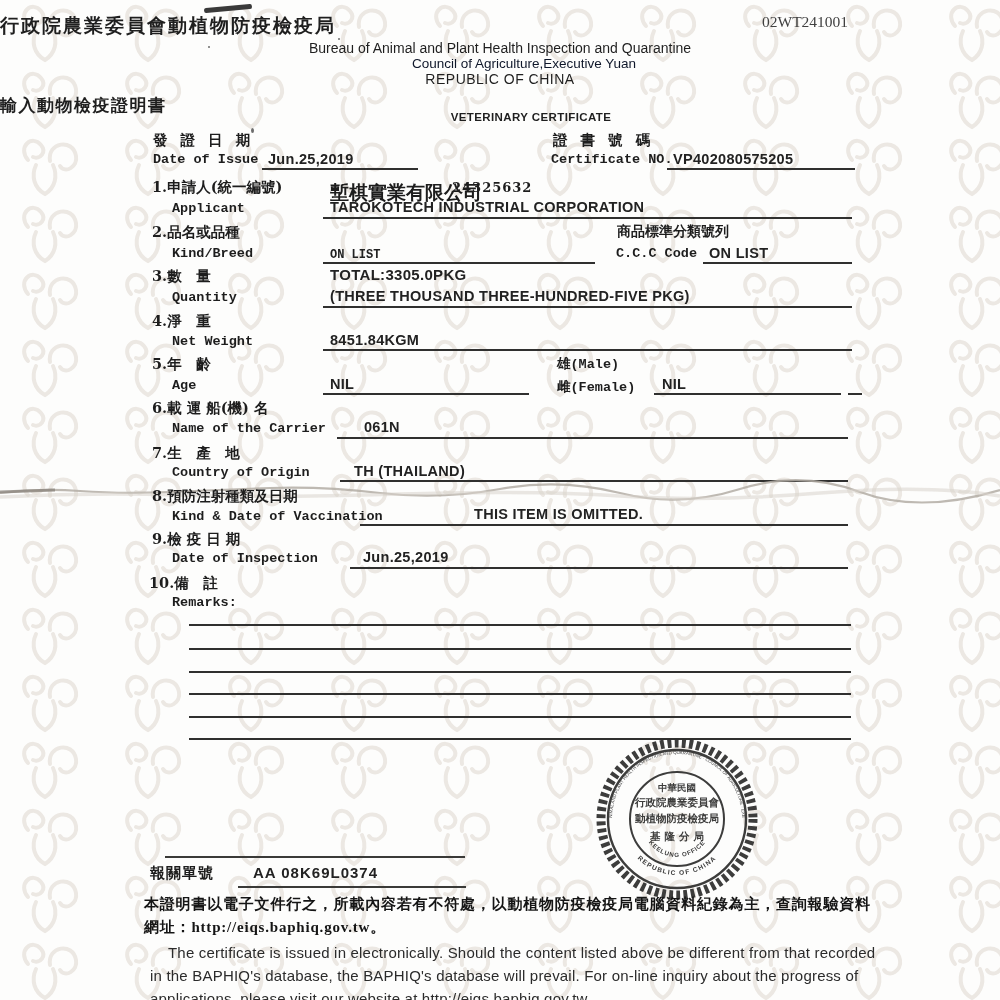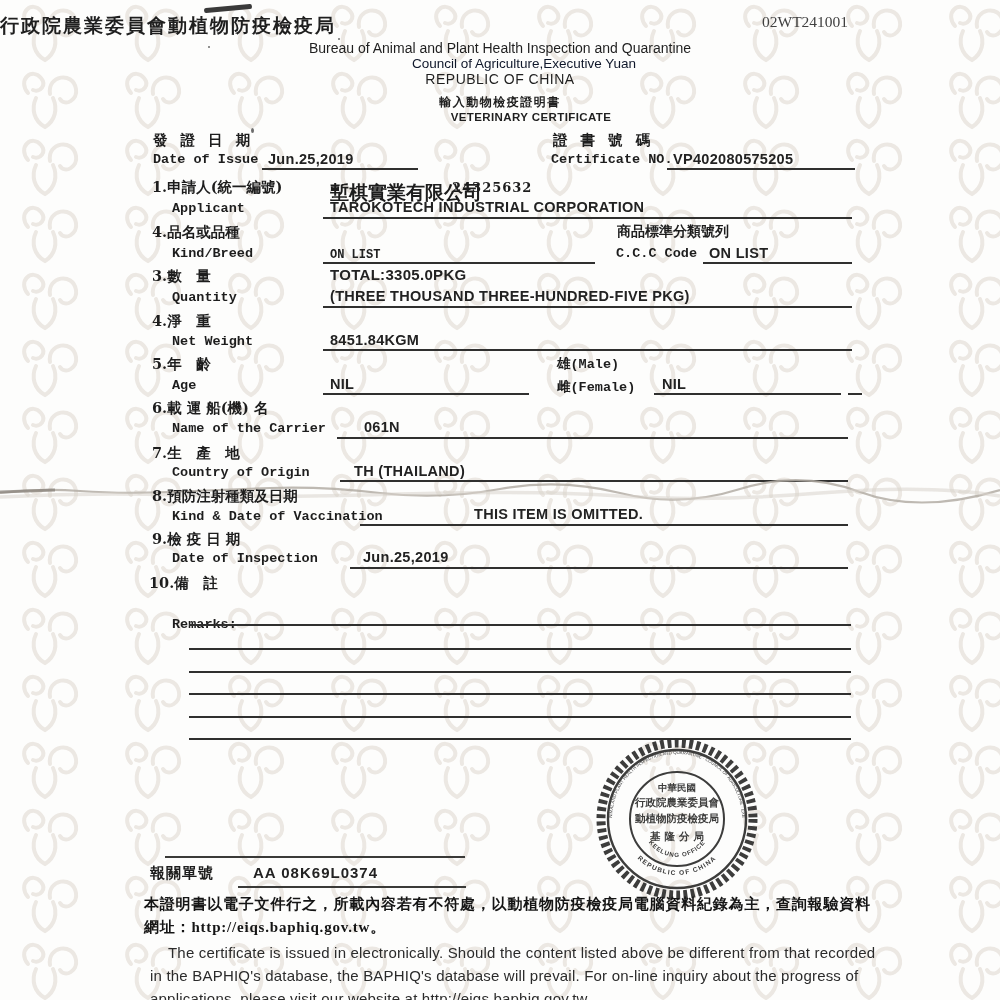--- a/index.html
+++ b/index.html
@@ -6,22 +6,22 @@
   .page{position:relative;width:1000px;height:1000px;background:#fdfdfc;overflow:hidden;
         font-family:"Liberation Sans",sans-serif;color:#262626;}
   .abs{position:absolute;white-space:nowrap;}
   
   .h-zh{left:0;top:13px;width:836px;text-align:left;font-family:"DejaVu Serif",serif;
         font-weight:700;font-size:19px;letter-spacing:2px;color:#1f1f1f;}
   .docno{left:762px;top:13px;font-family:"Liberation Serif",serif;font-size:15.5px;color:#404040;}
   .h-en1{left:0;top:40px;width:1000px;text-align:center;font-size:14px;color:#1f1f1f;}
   .h-en2{left:0;top:56px;width:1000px;text-align:center;font-size:13.5px;color:#0f172a;padding-left:24px;}
   .h-en3{left:0;top:71px;width:1000px;text-align:center;font-size:14px;letter-spacing:.5px;color:#1f1f1f;}
-  .h-zh2{left:0;top:94px;width:1000px;text-align:center;font-family:"DejaVu Serif",serif;
-         font-weight:700;font-size:12px;letter-spacing:1.5px;color:#1f1f1f;}
+  .h-zh2{left:0;top:94px;width:1000px;font-family:"DejaVu Serif",serif;
+         font-weight:700;font-size:17px;letter-spacing:1.5px;color:#1f1f1f;}
   .h-en4{left:0;top:111px;width:1000px;text-align:center;font-size:11.5px;font-weight:700;
          letter-spacing:.4px;color:#1f1f1f;padding-left:31px;}
   
   .lz{font-family:"DejaVu Serif",serif;font-weight:700;font-size:14.5px;color:#1d1d1d;}
   .le{font-family:"Liberation Mono","DejaVu Sans Mono",monospace;font-weight:700;font-size:13.5px;color:#1d1d1d;}
   .v{font-weight:600;font-size:14.5px;letter-spacing:.3px;color:#222;}
   .vm{font-family:"Liberation Mono","DejaVu Sans Mono",monospace;font-weight:700;font-size:12px;color:#222;}
   .ul{position:absolute;border-top:2px solid #30302f;height:0;}
   .rline{position:absolute;border-top:2.4px solid #3a3a38;height:0;}
   .seal{position:absolute;left:586px;top:728px;width:182px;height:182px;opacity:.92;}
@@ -73,21 +73,21 @@
   <div class="abs v" style="left:673px;top:151px;">VP402080575205</div>
   <div class="ul" style="left:667px;top:168px;width:188px;"></div>
 
   <div class="abs lz" style="left:152px;top:178px;">1.申請人(統一編號)</div>
   <div class="abs lz" style="left:330px;top:180px;font-size:19px;">塹棋實業有限公司</div>
   <div class="abs lz" style="left:452px;top:180px;font-size:13px;letter-spacing:1px;">24325632</div>
   <div class="abs le" style="left:172px;top:201px;">Applicant</div>
   <div class="abs v" style="left:330px;top:199px;">TAROKOTECH INDUSTRIAL CORPORATION</div>
   <div class="ul" style="left:323px;top:217px;width:529px;"></div>
 
-  <div class="abs lz" style="left:152px;top:223px;">4.品名或品種</div>
+  <div class="abs lz" style="left:152px;top:223px;">2.品名或品種</div>
   <div class="abs lz" style="left:617px;top:223px;font-size:14px;">商品標準分類號列</div>
   <div class="abs le" style="left:172px;top:246px;">Kind/Breed</div>
   <div class="abs vm" style="left:330px;top:248px;">ON LIST</div>
   <div class="ul" style="left:323px;top:262px;width:272px;"></div>
   <div class="abs le" style="left:616px;top:246px;">C.C.C Code</div>
   <div class="abs v" style="left:709px;top:245px;">ON LIST</div>
   <div class="ul" style="left:703px;top:262px;width:149px;"></div>
 
   <div class="abs lz" style="left:152px;top:267px;">3.數　量</div>
   <div class="abs v" style="left:330px;top:266px;font-size:15px;">TOTAL:3305.0PKG</div>
@@ -130,21 +130,21 @@
   <div class="abs le" style="left:172px;top:509px;">Kind &amp; Date of Vaccination</div>
   <div class="abs v" style="left:474px;top:506px;">THIS ITEM IS OMITTED.</div>
   <div class="ul" style="left:360px;top:524px;width:488px;"></div>
 
   <div class="abs lz" style="left:152px;top:530px;">9.檢 疫 日 期</div>
   <div class="abs le" style="left:172px;top:551px;">Date of Inspection</div>
   <div class="abs v" style="left:363px;top:549px;">Jun.25,2019</div>
   <div class="ul" style="left:350px;top:567px;width:498px;"></div>
 
   <div class="abs lz" style="left:149px;top:574px;">10.備　註</div>
-  <div class="abs le" style="left:172px;top:595px;margin-top:22px;">Remarks:</div>
+  <div class="abs le" style="left:172px;top:595px;">Remarks:</div>
   <div class="ul" style="left:189px;top:624px;width:662px;"></div>
   <div class="ul" style="left:189px;top:648px;width:662px;"></div>
   <div class="ul" style="left:189px;top:671px;width:662px;"></div>
   <div class="ul" style="left:189px;top:693px;width:662px;"></div>
   <div class="ul" style="left:189px;top:716px;width:662px;"></div>
   <div class="ul" style="left:189px;top:738px;width:662px;"></div>
 
   <svg class="seal" viewBox="0 0 182 182">
     <defs>
       <path id="arcT" d="M 26 91 A 65 65 0 1 1 156 91"></path>

